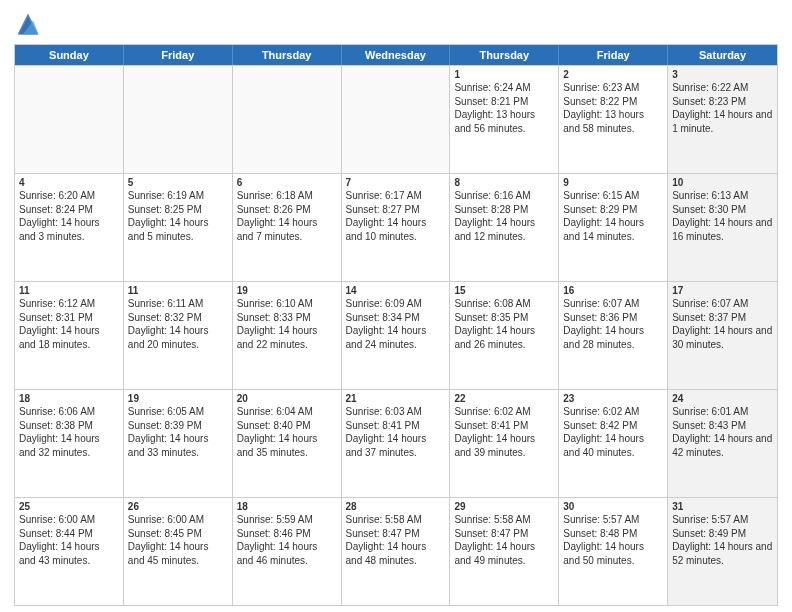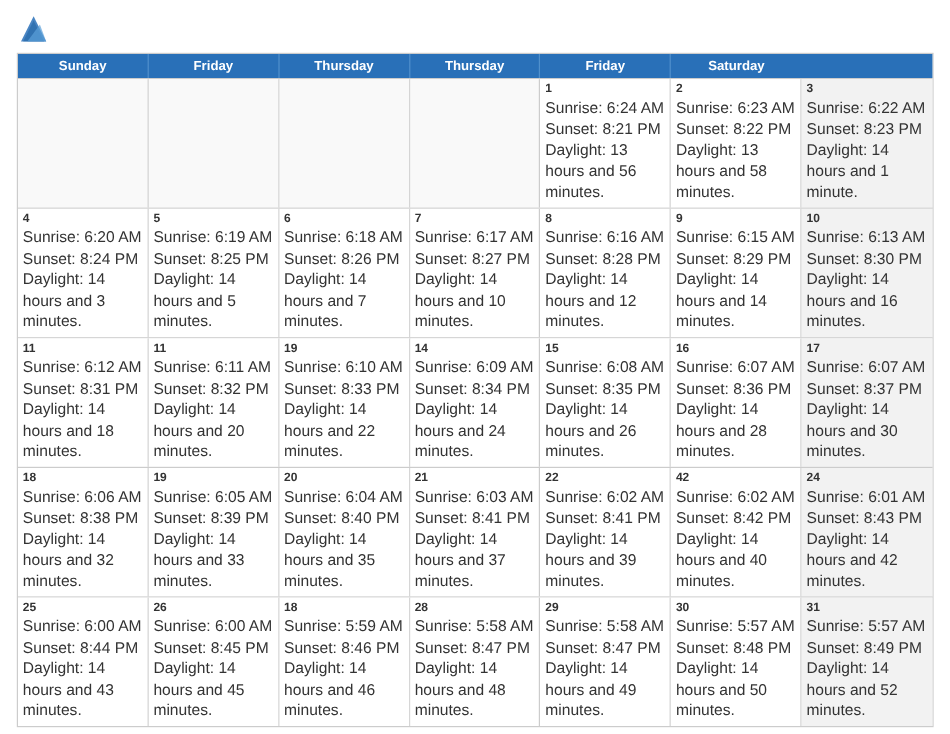--- a/index.html
+++ b/index.html
@@ -104,21 +104,21 @@
     }
     .cal-cell:last-child { border-right: none; }
     .cal-cell.empty { background: #f9f9f9; }
     .cal-cell.shaded { background: #f2f2f2; }
     .day-num {
       font-size: 10px;
       font-weight: bold;
       margin-bottom: 1px;
     }
     .day-info {
-      font-size: 13px;
+      font-size: 10px;
       line-height: 1.35;
       color: #333;
     }
   </style>
 </head>
 <body>
 
 <div class="page">
   <div class="header">
     <div class="logo">
@@ -136,20 +136,21 @@
       <div class="main-title"></div>
       <div class="subtitle"></div>
     </div>
   </div>
 
   <div class="calendar">
     <div class="cal-header-row">
     <div class="cal-header-cell">Sunday</div>
         <div class="cal-header-cell">Friday</div>
         <div class="cal-header-cell">Thursday</div>
+        <div class="cal-header-cell">Wednesday</div>
         <div class="cal-header-cell">Thursday</div>
         <div class="cal-header-cell">Friday</div>
         <div class="cal-header-cell">Saturday</div>
       </div>
     <div class="cal-body">
     <div class="cal-row">
           <div class="cal-cell empty"></div>
           <div class="cal-cell empty"></div>
           <div class="cal-cell empty"></div>
           <div class="cal-cell empty"></div>
@@ -241,21 +242,21 @@
           </div>
           <div class="cal-cell">
             <div class="day-num">21</div>
             <div class="day-info">Sunrise: 6:03 AM<br>Sunset: 8:41 PM<br>Daylight: 14 hours and 37 minutes.</div>
           </div>
           <div class="cal-cell">
             <div class="day-num">22</div>
             <div class="day-info">Sunrise: 6:02 AM<br>Sunset: 8:41 PM<br>Daylight: 14 hours and 39 minutes.</div>
           </div>
           <div class="cal-cell">
-            <div class="day-num">42</div>
+            <div class="day-num">23</div>
             <div class="day-info">Sunrise: 6:02 AM<br>Sunset: 8:42 PM<br>Daylight: 14 hours and 40 minutes.</div>
           </div>
           <div class="cal-cell shaded">
             <div class="day-num">24</div>
             <div class="day-info">Sunrise: 6:01 AM<br>Sunset: 8:43 PM<br>Daylight: 14 hours and 42 minutes.</div>
           </div>
         </div>
         <div class="cal-row">
           <div class="cal-cell">
             <div class="day-num">25</div>

